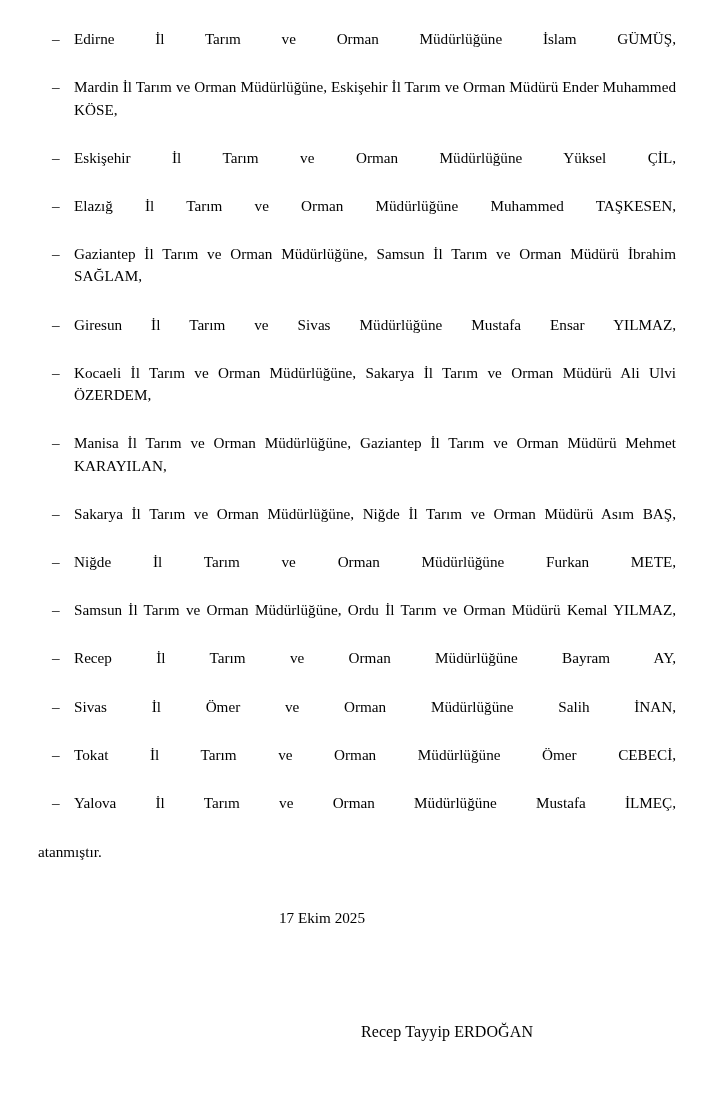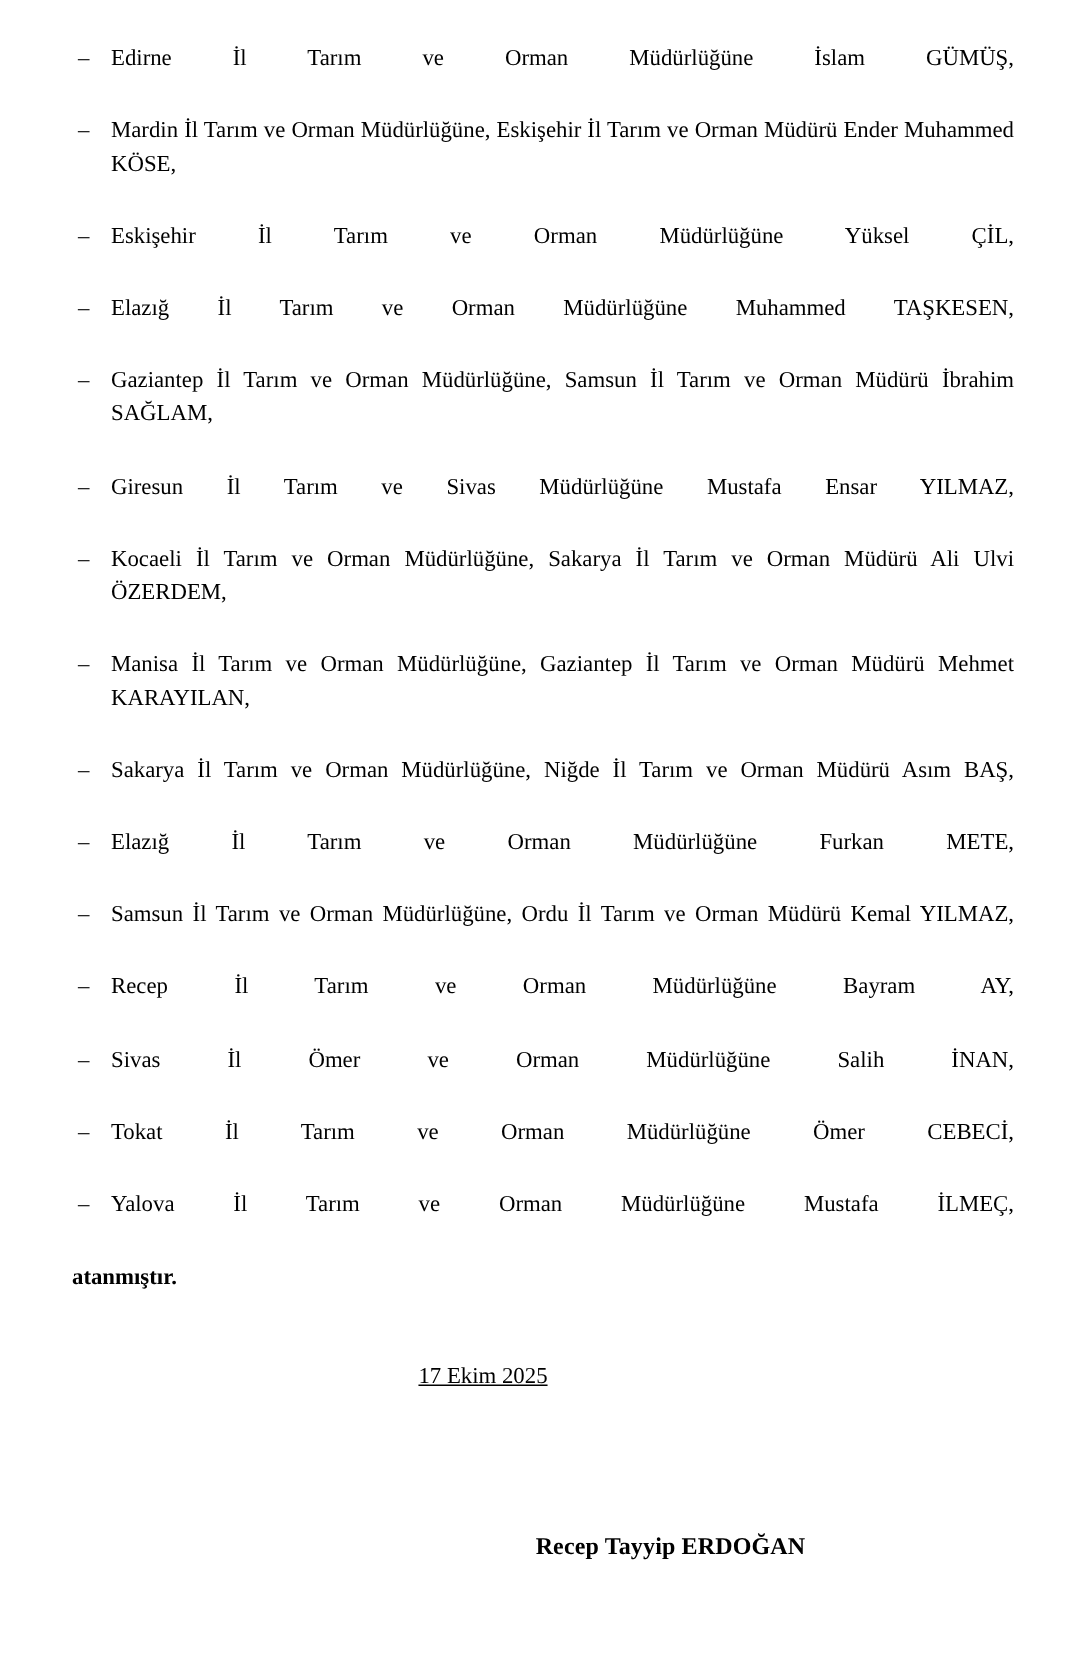--- a/index.html
+++ b/index.html
@@ -48,40 +48,38 @@
   .appointment-list li .txt {
     display: block;
   }
   
   .appointment-list li .txt::after {
     content: "";
     display: inline-block;
     width: 100%;
   }
   .closing-word {
-    margin: 4px 0 0 16px;
+    margin: 4px 0 0 6px;
     padding-left: 4px;
     font-size: 15.2px;
     line-height: 1.47;
-    font-weight: bold;
   }
   .date-line {
     margin: 46px 0 0 0;
     text-align: center;
     font-size: 15.2px;
     padding-right: 60px;
-    text-decoration: underline;
   }
   .signature-block {
     margin-top: 96px;
     text-align: center;
     padding-left: 190px;
   }
   .signature-name {
-    font-weight: bold;
+    font-weight: normal;
     font-size: 16px;
     letter-spacing: 0.1px;
   }
   .signature-title {
     margin-top: 7px;
     font-size: 15.6px;
   }
 </style>
 </head>
 <body>
@@ -120,21 +118,21 @@
     <li>
       <span class="dash">–</span>
       <span class="txt">Manisa İl Tarım ve Orman Müdürlüğüne, Gaziantep İl Tarım ve Orman Müdürü Mehmet KARAYILAN,</span>
     </li>
     <li>
       <span class="dash">–</span>
       <span class="txt">Sakarya İl Tarım ve Orman Müdürlüğüne, Niğde İl Tarım ve Orman Müdürü Asım BAŞ,</span>
     </li>
     <li>
       <span class="dash">–</span>
-      <span class="txt">Elazığ İl Tarım ve Orman Müdürlüğüne Furkan METE,</span>
+      <span class="txt">Niğde İl Tarım ve Orman Müdürlüğüne Furkan METE,</span>
     </li>
     <li>
       <span class="dash">–</span>
       <span class="txt">Samsun İl Tarım ve Orman Müdürlüğüne, Ordu İl Tarım ve Orman Müdürü Kemal YILMAZ,</span>
     </li>
     <li>
       <span class="dash">–</span>
       <span class="txt">Recep İl Tarım ve Orman Müdürlüğüne Bayram AY,</span>
     </li>
     <li>

